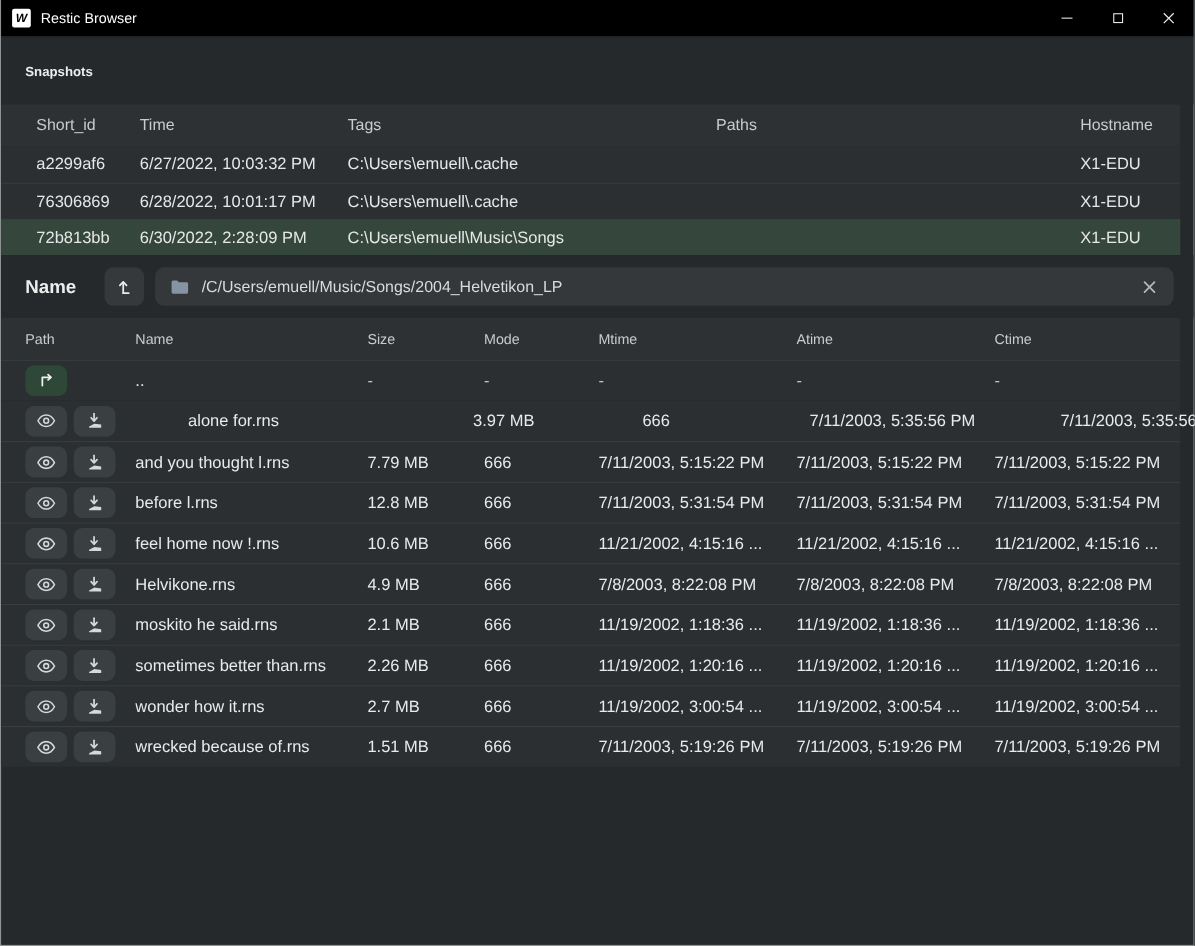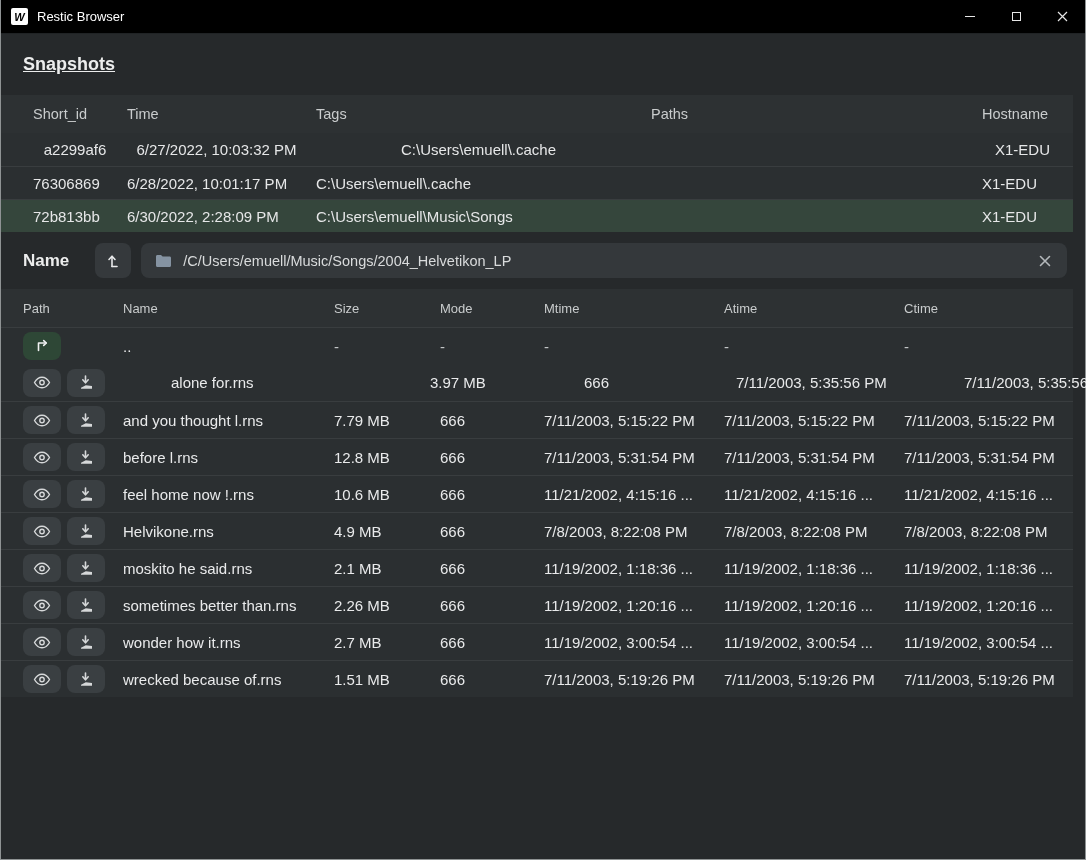--- a/index.html
+++ b/index.html
@@ -32,28 +32,28 @@
   .select-repo-btn {
     margin-left: 32px; background: #25382e; color: #fff; border: none;
     font-family: inherit; font-size: 15px; font-weight: bold;
     padding: 11px 18px; border-radius: 6px; cursor: pointer;
   }
   .repo-path { margin-left: 18px; color: #687078; font-size: 16px; }
 
   
   .section-heading { height: 62px; display: flex; align-items: center; padding-left: 22px;
     background: #26292b; border-top: 1px solid #202325; flex-shrink: 0; }
-  .section-heading span { color: #eceded; font-size: 18px; font-weight: bold; text-decoration: underline; }
+  .section-heading span { color: #eceded; font-size: 12px; font-weight: bold; }
 
   
   .snap-table { margin-right: 12px; flex-shrink: 0; }
   .snap-grid { display: grid; grid-template-columns: 94px 189px 335px 331px 1fr; align-items: center; padding-left: 32px; }
   .snap-head { height: 38px; background: #2d3133; color: #c9cccd; font-size: 14.5px; }
   .snap-row { height: 33px; background: #2b2f31; color: #e6e7e8; font-size: 15px; border-top: 1px solid #393d3f; cursor: default; }
-  .snap-row:first-of-type { border-top: none; text-align: center; }
+  .snap-row:first-of-type { border-top: none; }
   .snap-row.selected { background: #35463c; }
   .cell { white-space: nowrap; overflow: hidden; text-overflow: ellipsis; padding-right: 10px; }
 
   
   .files-bar { height: 57px; display: flex; align-items: center; padding: 0 18px 0 22px; background: #26292b; flex-shrink: 0; }
   .files-label { color: #eceded; font-size: 17px; font-weight: bold; }
   .updir-btn {
     width: 36px; height: 35px; margin-left: 26px; background: #35393c;
     border: none; border-radius: 8px; display: flex; align-items: center; justify-content: center; cursor: pointer;
   }

